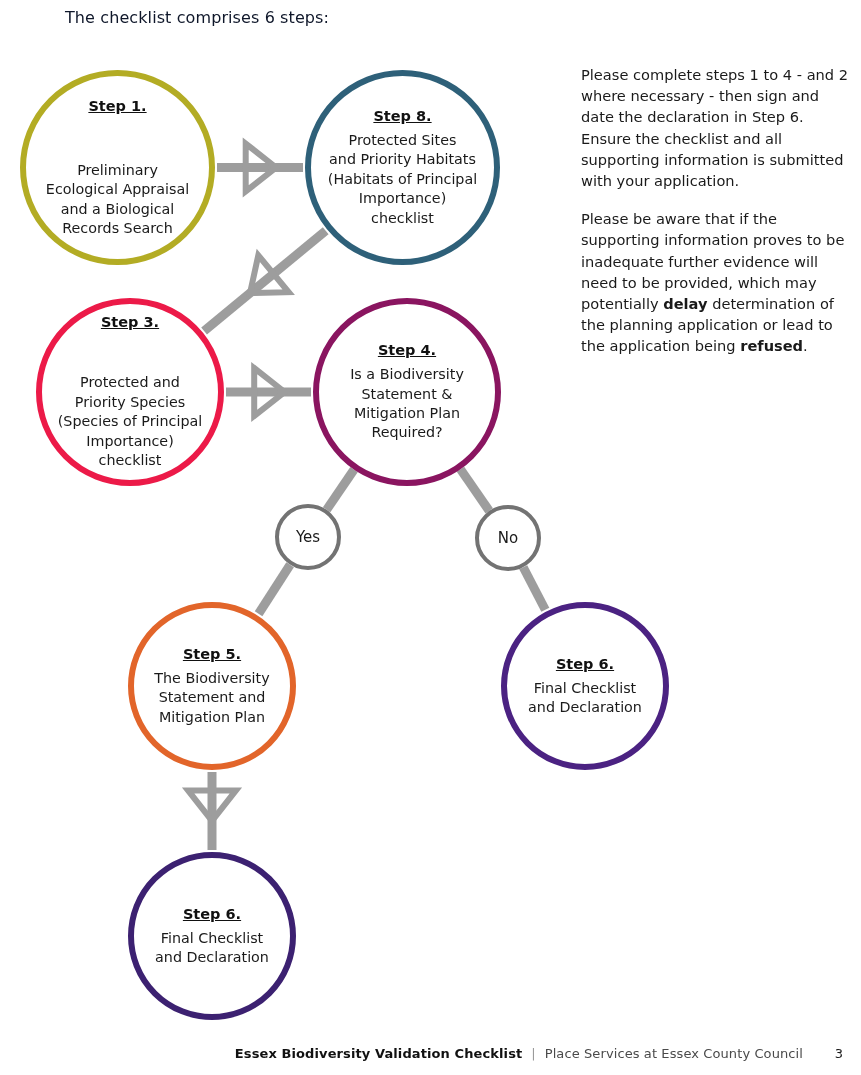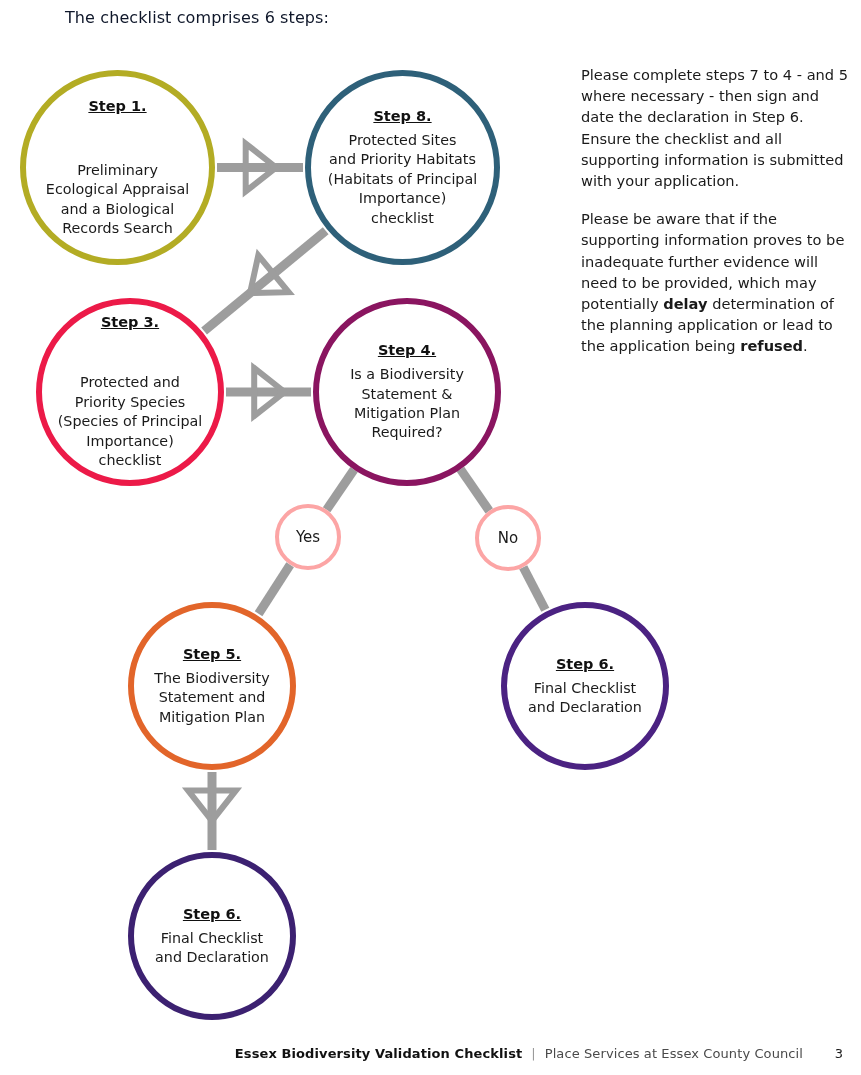--- a/index.html
+++ b/index.html
@@ -70,21 +70,21 @@
   .step-body {
     font-size: 14.3px;
     line-height: 19.4px;
     color: #1a1a1a;
     padding: 0 6px;
   }
 
   
   .decision-node {
     position: absolute;
-    border: 4px solid #fca5a5;
+    border: 4px solid #737373;
     border-radius: 50%;
     box-sizing: border-box;
     background: #ffffff;
     display: flex;
     align-items: center;
     justify-content: center;
     font-size: 15px;
     color: #1a1a1a;
     z-index: 5;
   }
@@ -201,21 +201,21 @@
       <div class="decision-node" style="left: 275px; top: 504px; width: 66px; height: 66px;">
         <span>Yes</span>
       </div>
       <div class="decision-node" style="left: 475px; top: 505px; width: 66px; height: 66px;">
         <span>No</span>
       </div>
     </div>
 </div>
 
 <div id="notes-column">
-  <p class="note-para">Please complete steps 7 to 4 - and 5 where necessary - then sign and date the declaration in Step 6. Ensure the checklist and all supporting information is submitted with your application.</p>
+  <p class="note-para">Please complete steps 1 to 4 - and 2 where necessary - then sign and date the declaration in Step 6. Ensure the checklist and all supporting information is submitted with your application.</p>
 
 
   <p class="note-para"><span>Please be aware that if the supporting information proves to be inadequate further evidence will need to be provided, which may potentially </span><b>delay</b><span> determination of the planning application or lead to the application being </span><b>refused</b><span>.</span></p>
 </div>
 
 <div id="page-footer">
   <span id="footer-title">Essex Biodiversity Validation Checklist</span>
   <span id="footer-sep">|</span>
   <span id="footer-org">Place Services at Essex County Council</span>
   <span id="footer-page">3</span>

